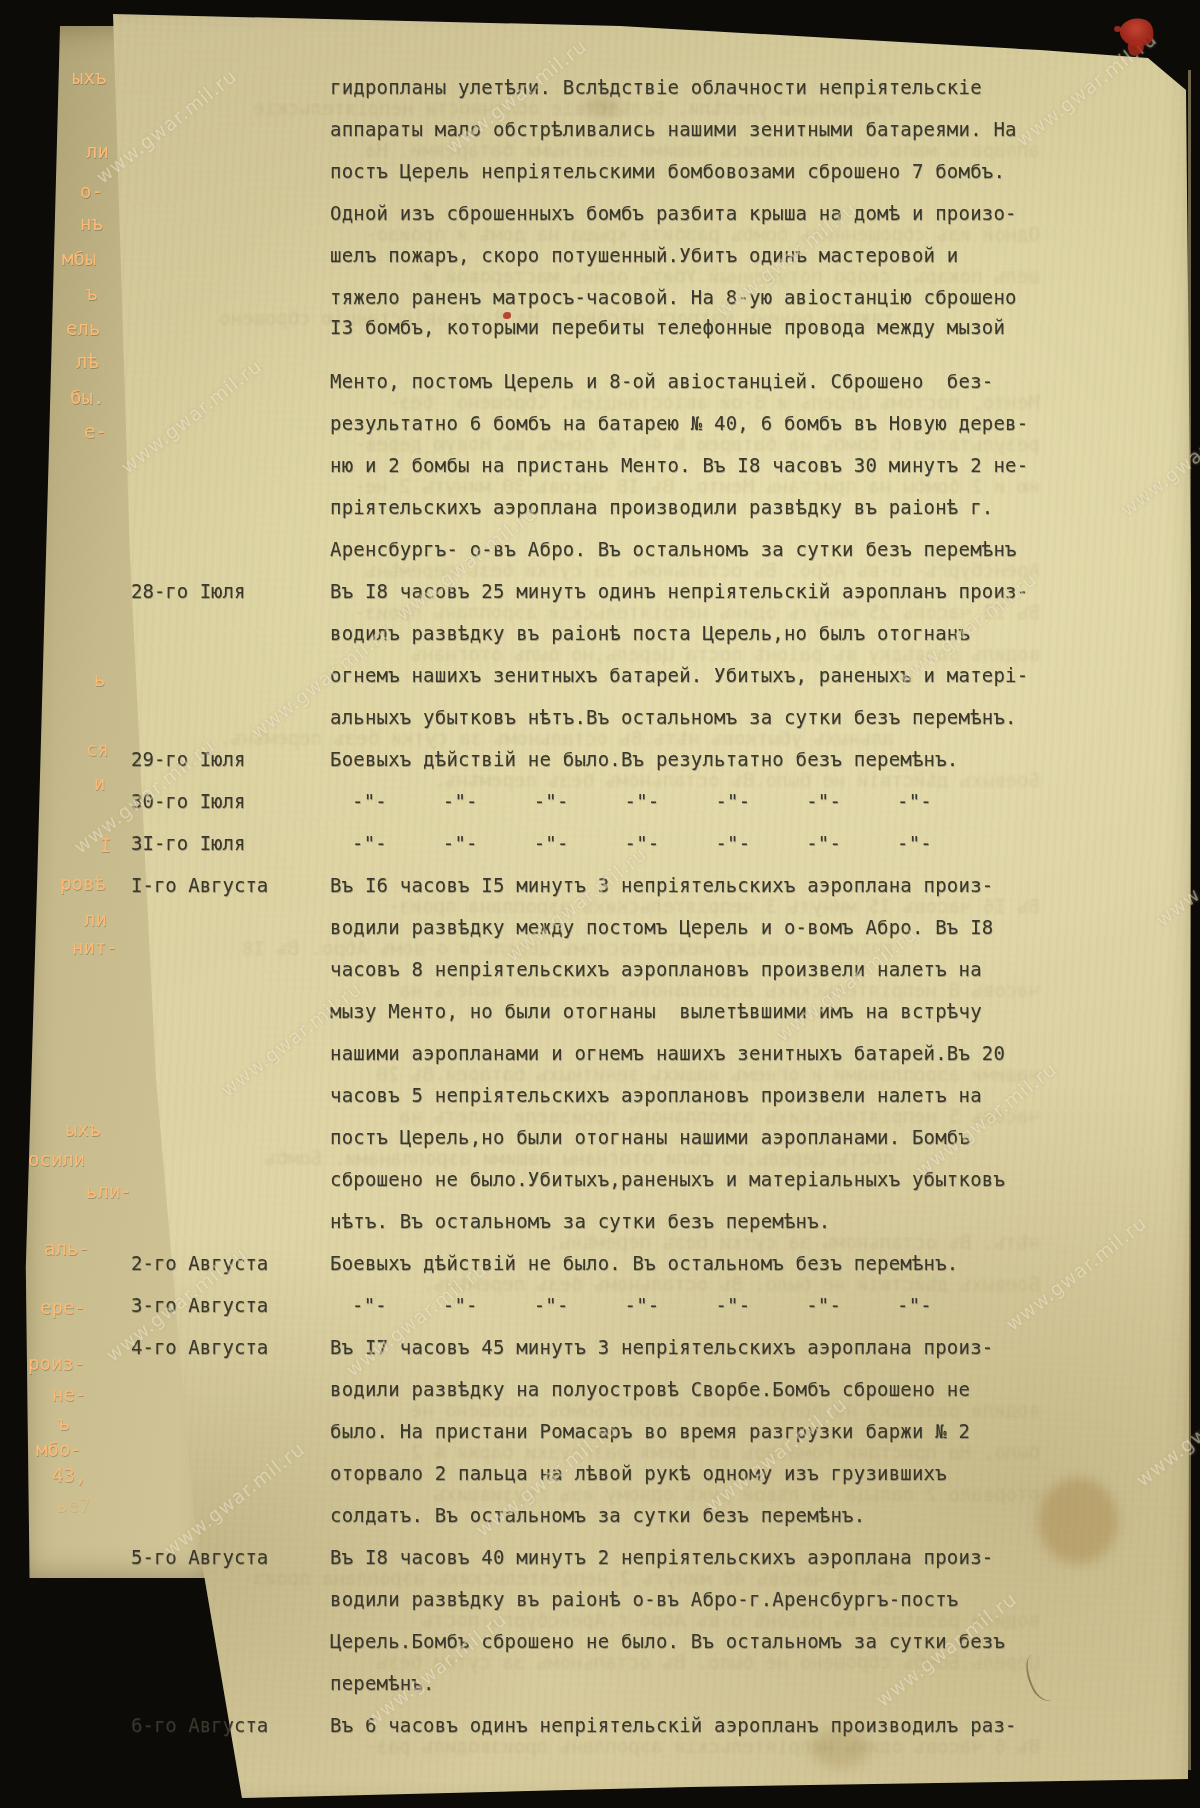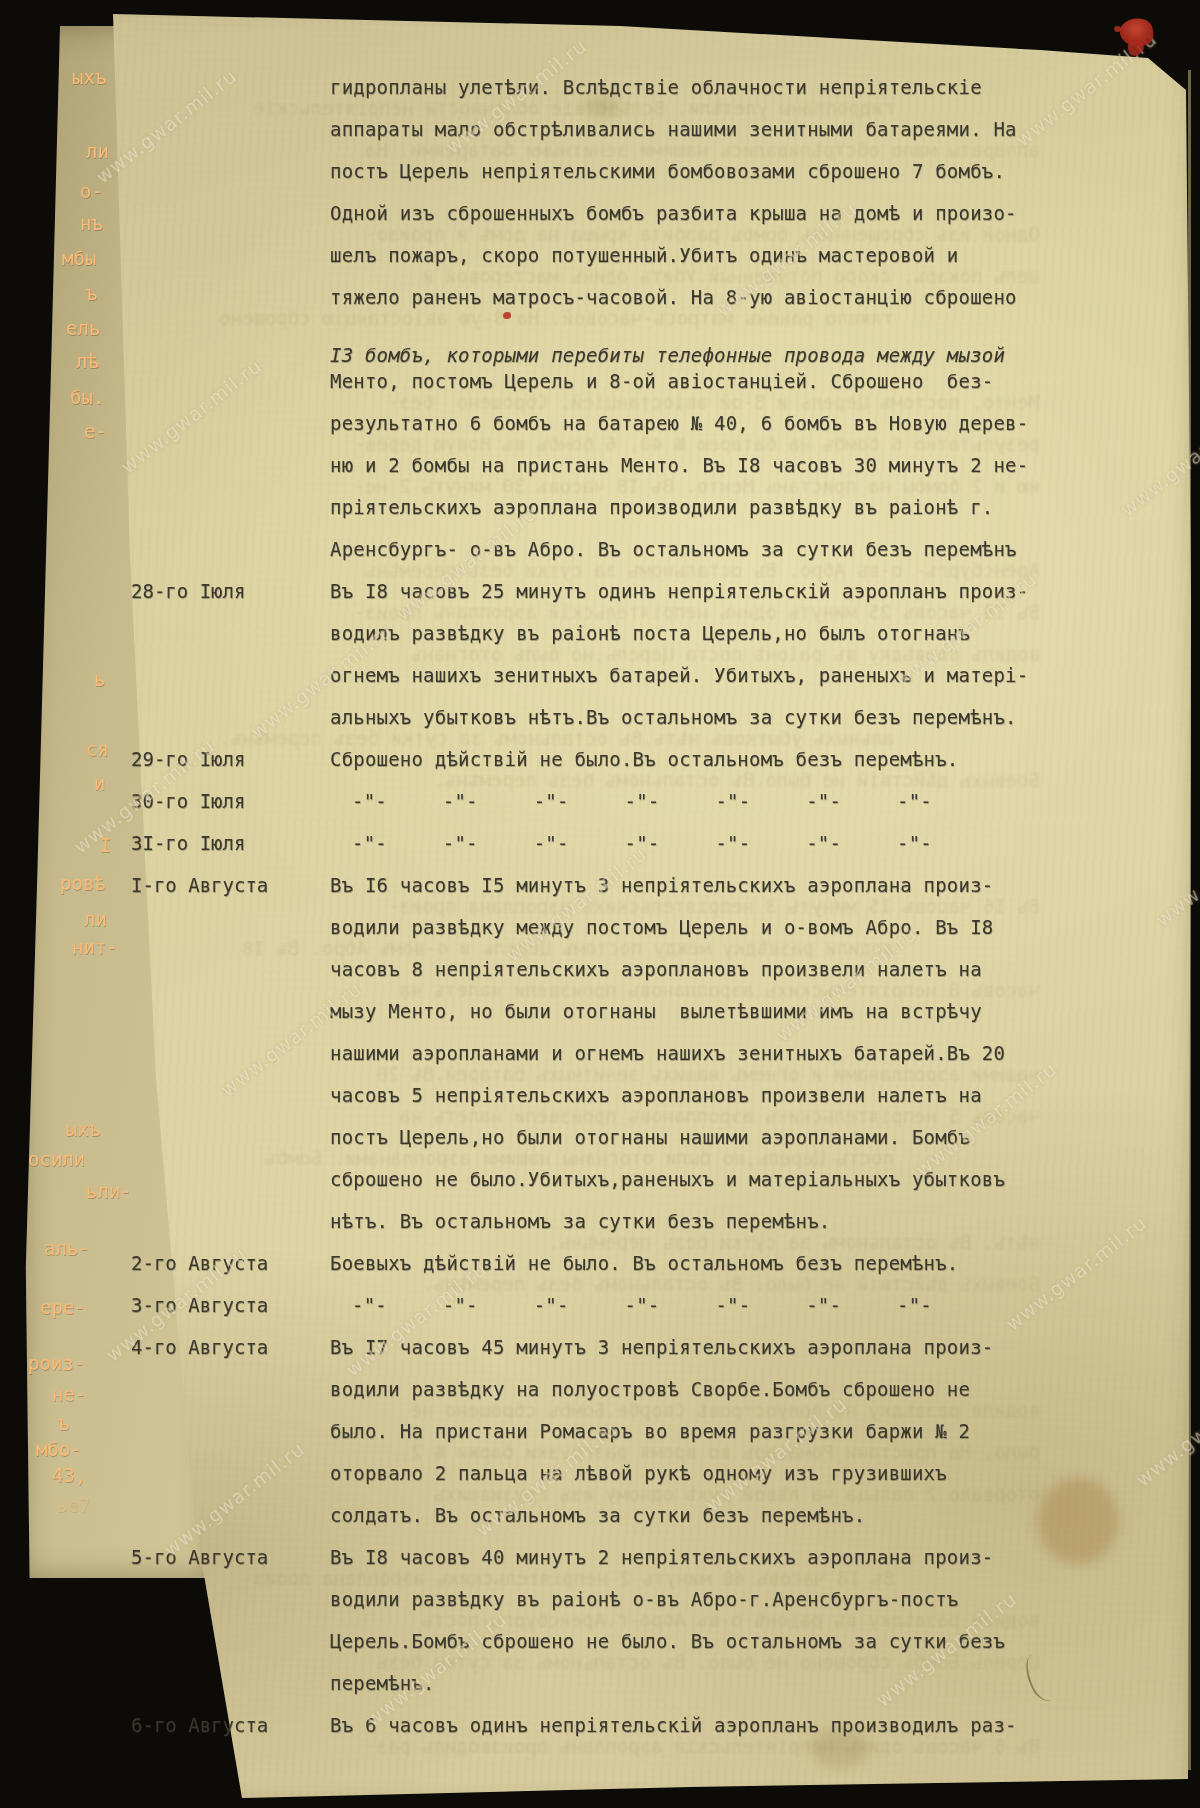--- a/index.html
+++ b/index.html
@@ -91,40 +91,40 @@
       <div class="bleed" style="top: 97px; left: 180px;">гидропланы улетѣли. Вслѣдствіе облачности непріятельскіе</div>
       <div class="line" style="top: 118px;">аппараты мало обстрѣливались нашими зенитными батареями. На</div>
       <div class="bleed" style="top: 139px; left: 326px;">аппараты мало обстрѣливались нашими зенитными батареями. На</div>
       <div class="line" style="top: 160px;">постъ Церель непріятельскими бомбовозами сброшено 7 бомбъ.</div>
       <div class="line" style="top: 202px;">Одной изъ сброшенныхъ бомбъ разбита крыша на домѣ и произо-</div>
       <div class="bleed" style="top: 223px; left: 326px;">Одной изъ сброшенныхъ бомбъ разбита крыша на домѣ и произо-</div>
       <div class="line" style="top: 244px;">шелъ пожаръ, скоро потушенный.Убитъ одинъ мастеровой и</div>
       <div class="bleed" style="top: 265px; left: 326px;">шелъ пожаръ, скоро потушенный.Убитъ одинъ мастеровой и</div>
       <div class="line" style="top: 286px;">тяжело раненъ матросъ-часовой. На 8-ую авіостанцію сброшено</div>
       <div class="bleed" style="top: 307px; left: 180px;">тяжело раненъ матросъ-часовой. На 8-ую авіостанцію сброшено</div>
-      <div class="line" style="top: 344px; font-style: italic;">I3 бомбъ, которыми перебиты телефонные провода между мызой</div>
+      <div class="line" style="top: 316px;">I3 бомбъ, которыми перебиты телефонные провода между мызой</div>
       <div class="line" style="top: 370px;">Менто, постомъ Церель и 8-ой авіостанціей. Сброшено  без-</div>
       <div class="bleed" style="top: 391px; left: 326px;">Менто, постомъ Церель и 8-ой авіостанціей. Сброшено  без-</div>
       <div class="line" style="top: 412px;">результатно 6 бомбъ на батарею № 40, 6 бомбъ въ Новую дерев-</div>
       <div class="bleed" style="top: 433px; left: 326px;">результатно 6 бомбъ на батарею № 40, 6 бомбъ въ Новую дерев-</div>
       <div class="line" style="top: 454px;">ню и 2 бомбы на пристань Менто. Въ I8 часовъ 30 минутъ 2 не-</div>
       <div class="bleed" style="top: 475px; left: 326px;">ню и 2 бомбы на пристань Менто. Въ I8 часовъ 30 минутъ 2 не-</div>
       <div class="line" style="top: 496px;">пріятельскихъ аэроплана производили развѣдку въ раіонѣ г.</div>
       <div class="line" style="top: 538px;">Аренсбургъ- о-въ Абро. Въ остальномъ за сутки безъ перемѣнъ</div>
       <div class="bleed" style="top: 559px; left: 326px;">Аренсбургъ- о-въ Абро. Въ остальномъ за сутки безъ перемѣнъ</div>
       <div class="date" style="top: 580px;">28-го Іюля</div>
       <div class="line" style="top: 580px;">Въ I8 часовъ 25 минутъ одинъ непріятельскій аэропланъ произ-</div>
       <div class="bleed" style="top: 601px; left: 326px;">Въ I8 часовъ 25 минутъ одинъ непріятельскій аэропланъ произ-</div>
       <div class="line" style="top: 622px;">водилъ развѣдку въ раіонѣ поста Церель,но былъ отогнанъ</div>
       <div class="bleed" style="top: 643px; left: 326px;">водилъ развѣдку въ раіонѣ поста Церель,но былъ отогнанъ</div>
       <div class="line" style="top: 664px;">огнемъ нашихъ зенитныхъ батарей. Убитыхъ, раненыхъ и матері-</div>
       <div class="line" style="top: 706px;">альныхъ убытковъ нѣтъ.Въ остальномъ за сутки безъ перемѣнъ.</div>
       <div class="bleed" style="top: 727px; left: 180px;">альныхъ убытковъ нѣтъ.Въ остальномъ за сутки безъ перемѣнъ.</div>
       <div class="date" style="top: 748px;">29-го Іюля</div>
-      <div class="line" style="top: 748px;">Сброшено дѣйствій не было.Въ остальномъ безъ перемѣнъ.</div>
+      <div class="line" style="top: 748px;">Боевыхъ дѣйствій не было.Въ результатно безъ перемѣнъ.</div>
       <div class="bleed" style="top: 769px; left: 326px;">Боевыхъ дѣйствій не было.Въ остальномъ безъ перемѣнъ.</div>
       <div class="date" style="top: 790px;">30-го Іюля</div>
       <div class="line ditto" style="top: 790px;"><span class="dmark">-"-</span><span class="dmark">-"-</span><span class="dmark">-"-</span><span class="dmark">-"-</span><span class="dmark">-"-</span><span class="dmark">-"-</span><span class="dmark">-"-</span></div>
       <div class="date" style="top: 832px;">3I-го Іюля</div>
       <div class="line ditto" style="top: 832px;"><span class="dmark">-"-</span><span class="dmark">-"-</span><span class="dmark">-"-</span><span class="dmark">-"-</span><span class="dmark">-"-</span><span class="dmark">-"-</span><span class="dmark">-"-</span></div>
       <div class="date" style="top: 874px;">I-го Августа</div>
       <div class="line" style="top: 874px;">Въ I6 часовъ I5 минутъ 3 непріятельскихъ аэроплана произ-</div>
       <div class="bleed" style="top: 895px; left: 326px;">Въ I6 часовъ I5 минутъ 3 непріятельскихъ аэроплана произ-</div>
       <div class="line" style="top: 916px;">водили развѣдку между постомъ Церель и о-вомъ Абро. Въ I8</div>
       <div class="bleed" style="top: 937px; left: 180px;">водили развѣдку между постомъ Церель и о-вомъ Абро. Въ I8</div>

